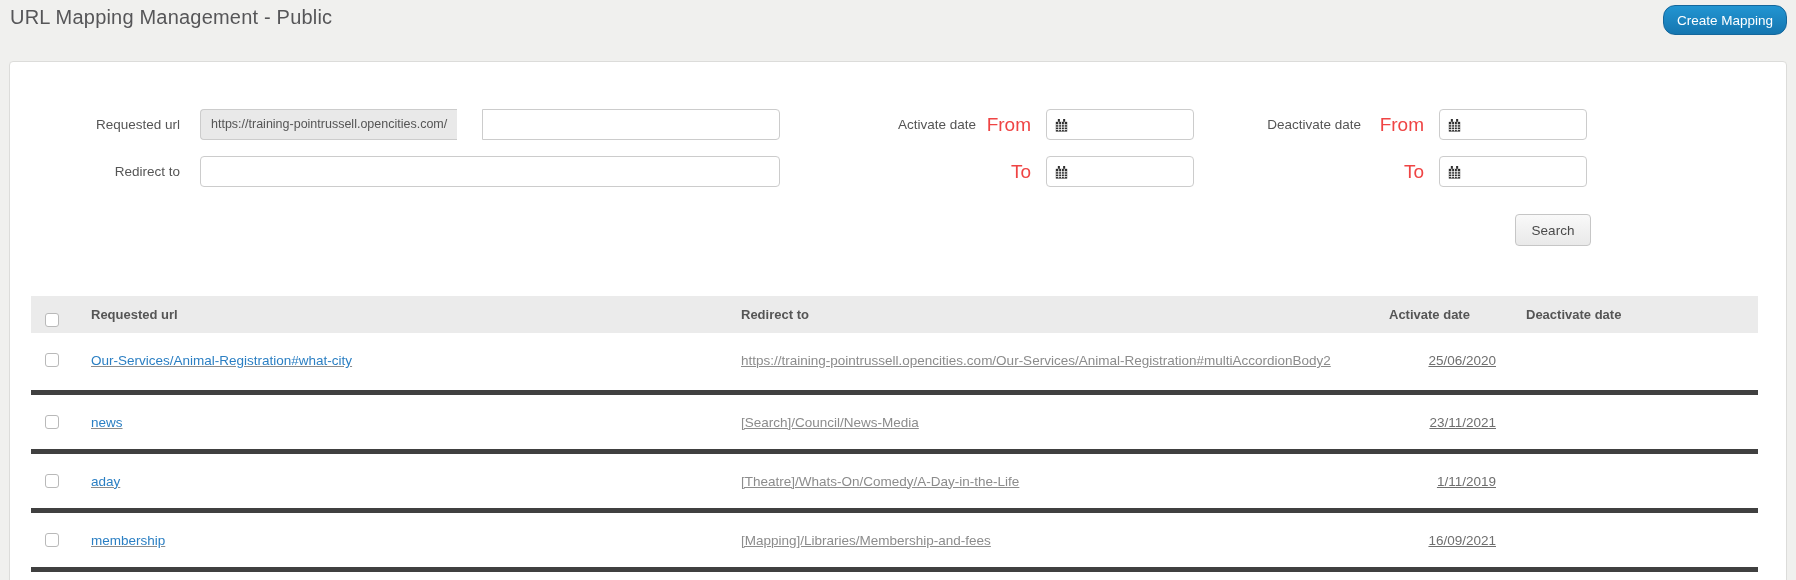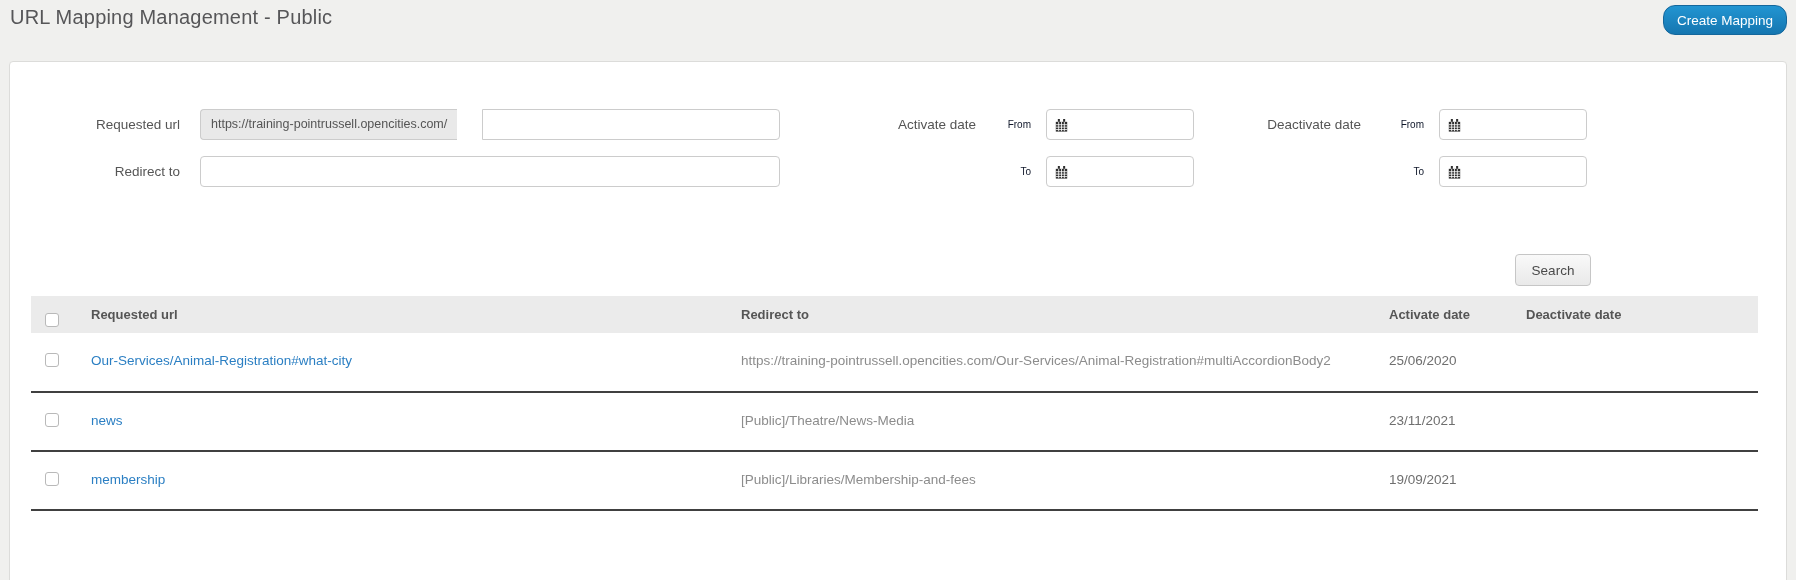--- a/index.html
+++ b/index.html
@@ -30,21 +30,21 @@
     background:#fff; border:1px solid #dcdcda; border-radius:4px;
   }
 
   
   .filters { position:absolute; left:0; top:0; width:100%; height:230px; }
   .flabel {
     position:absolute; font-size:13.5px; color:#555; text-align:right;
     line-height:31px; white-space:nowrap;
   }
   .sublabel {
-    position:absolute; font-size:10px; color:#0f172a; text-align:right;
+    position:absolute; font-size:19px; color:#ef4444; text-align:right;
     line-height:31px;
   }
   .input-group { position:absolute; display:flex; height:31px; }
   .addon {
     background:#e9e9e9; border:1px solid #ccc; border-right:0;
     border-radius:4px 0 0 4px; padding:0 10px; line-height:29px;
     font-size:12.5px; color:#555; white-space:nowrap;
   }
   .input-group input {
     flex:1; min-width:0; border:1px solid #ccc; border-radius:0 4px 4px 0;
@@ -60,46 +60,46 @@
   .date-field input {
     width:100%; height:100%; border:1px solid #ccc; border-radius:4px;
     padding:0 8px 0 30px; font-size:13px; color:#555; outline:none;
     font-family:inherit; background:#fff;
   }
   .cal-icon { position:absolute; left:9px; top:9px; pointer-events:none; }
   .btn-search {
     position:absolute; left:1505px; top:152px; width:76px; height:32px;
     background:linear-gradient(#f9f9f9,#e9e9e9);
     border:1px solid #c6c6c6; border-radius:4px;
-    font-size:13.5px; color:#4a4a4a; font-family:inherit; cursor:pointer;margin-top:40px;
+    font-size:13.5px; color:#4a4a4a; font-family:inherit; cursor:pointer;
   }
 
   
   .summary { position:absolute; left:24px; top:209px; font-size:12px; color:#9a9a9a;margin-top:28px; }
   table.results {
     position:absolute; left:21px; top:234px; width:1727px;
     border-collapse:collapse; table-layout:fixed; font-size:13.5px;
   }
   col.c-check { width:45px; }
   col.c-req   { width:650px; }
   col.c-red   { width:648px; }
   col.c-act   { width:137px; }
   col.c-deact { width:247px; }
   thead th {
     background:#ebebeb; height:37px; text-align:left; font-size:13px;
     font-weight:bold; color:#555; padding:0 15px; white-space:nowrap; overflow:hidden;
   }
   thead th.col-check { padding:0 0 0 14px; }
   tbody td {
     height:59px; vertical-align:top; padding:20px 15px 0 15px;
-    border-bottom:2px solid #404040; white-space:nowrap; overflow:hidden;
-    color:#8c8c8c; font-size:13.5px;
+    border-bottom:5px solid #404040; white-space:nowrap; overflow:hidden;
+    color:#8c8c8c; font-size:13.5px;text-decoration:underline;
   }
   tbody td.col-check { padding:20px 0 0 14px; }
-  td.col-date { color:#6f6f6f; }
+  td.col-date { color:#6f6f6f;text-align:right; }
   a.link { color:#2b7fc3; text-decoration:none; cursor:pointer; }
   .checkbox {
     display:inline-block; width:14px; height:14px; background:#fff;
     border:1px solid #b9b9b9; border-radius:3px; vertical-align:top; cursor:pointer;
   }
   thead .checkbox { margin-top:11px; }
 </style>
 </head>
 <body>
 
@@ -199,26 +199,33 @@
         <tr>
           <td class="col-check"><span class="checkbox"></span></td>
           <td><a class="link">Our-Services/Animal-Registration#what-city</a></td>
           <td><span>https://training-pointrussell.opencities.com/Our-Services/Animal-Registration#multiAccordionBody2</span></td>
           <td class="col-date"><span>25/06/2020</span></td>
           <td class="col-date"><span></span></td>
         </tr>
         <tr>
           <td class="col-check"><span class="checkbox"></span></td>
           <td><a class="link">news</a></td>
-          <td><span>[Public]/Theatre/News-Media</span></td>
+          <td><span>[Search]/Council/News-Media</span></td>
           <td class="col-date"><span>23/11/2021</span></td>
           <td class="col-date"><span></span></td>
         </tr>
         <tr>
           <td class="col-check"><span class="checkbox"></span></td>
+          <td><a class="link">aday</a></td>
+          <td><span>[Theatre]/Whats-On/Comedy/A-Day-in-the-Life</span></td>
+          <td class="col-date"><span>1/11/2019</span></td>
+          <td class="col-date"><span></span></td>
+        </tr>
+        <tr>
+          <td class="col-check"><span class="checkbox"></span></td>
           <td><a class="link">membership</a></td>
-          <td><span>[Public]/Libraries/Membership-and-fees</span></td>
-          <td class="col-date"><span>19/09/2021</span></td>
+          <td><span>[Mapping]/Libraries/Membership-and-fees</span></td>
+          <td class="col-date"><span>16/09/2021</span></td>
           <td class="col-date"><span></span></td>
         </tr>
       </tbody>
   </table>
 </div>
 
 </body></html>

